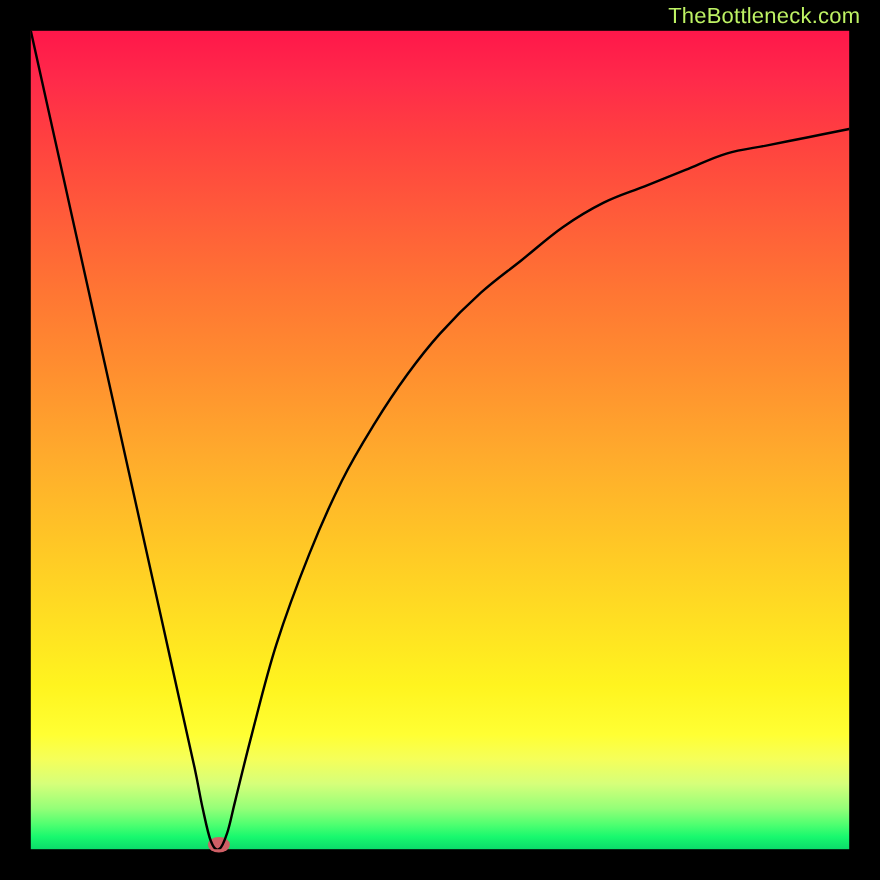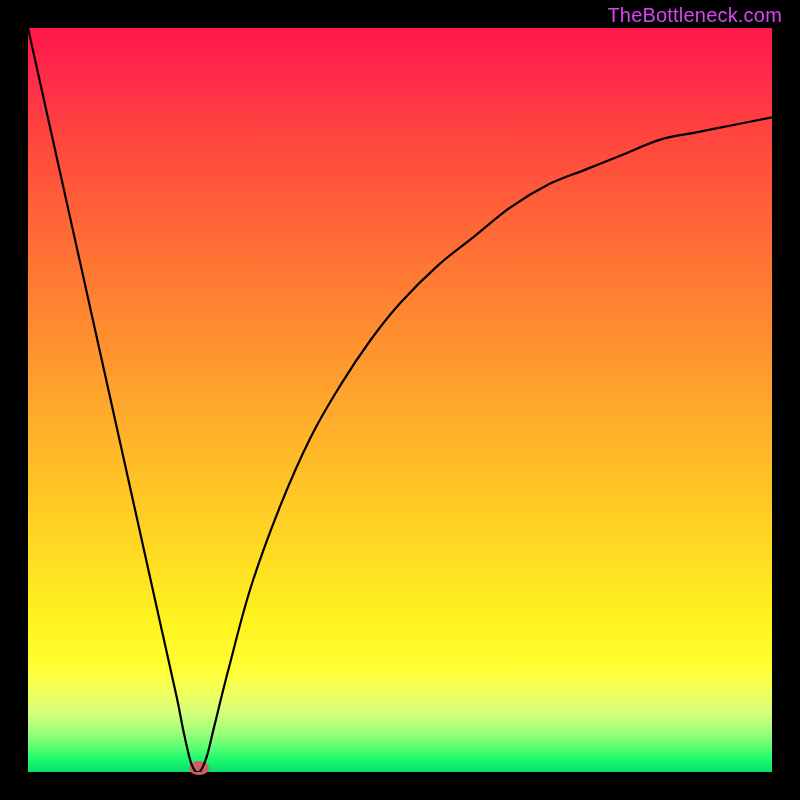--- a/index.html
+++ b/index.html
@@ -40,21 +40,21 @@
       #95ff78 95%,
       #4eff70 97%,
       #18f86e 98.5%,
       #0bdc6a 100%
     );
   }
   .watermark {
     position: absolute;
     top: 4px;
     right: 18px;
-    color: #d946ef;
+    color: #bef264;
     font-size: 20px;
     font-weight: 500;
     letter-spacing: 0.2px;
     z-index: 5;
   }
   svg.curve {
     position: absolute;
     left: 0;
     top: 0;
     width: 744px;

